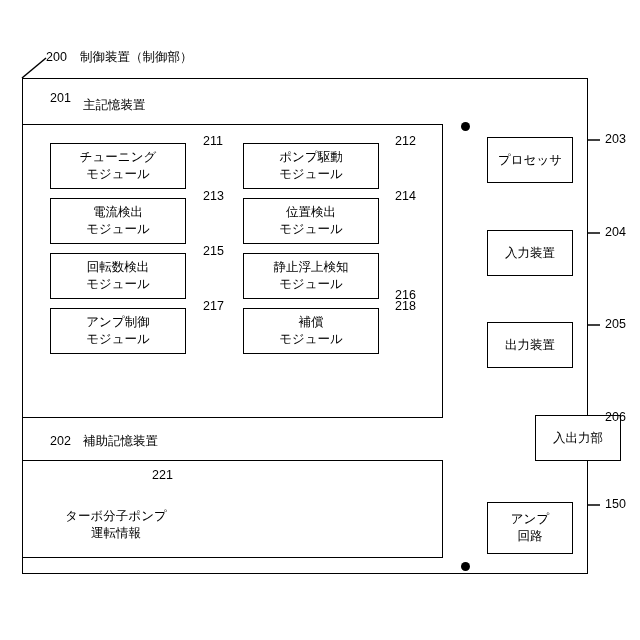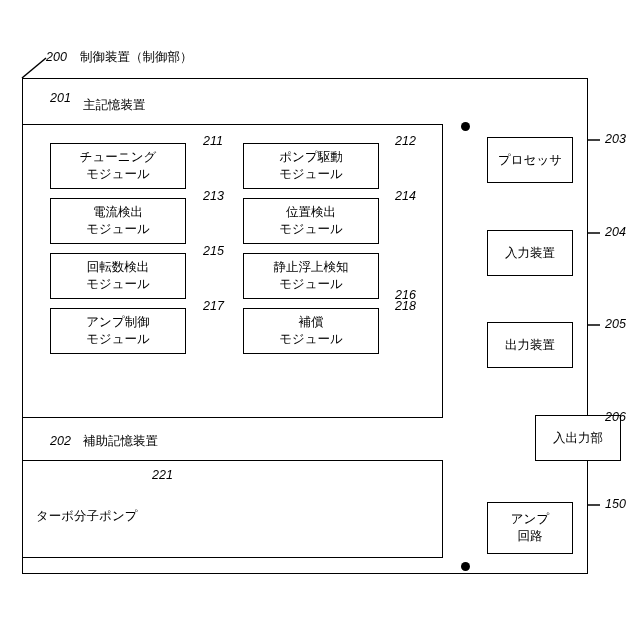--- a/index.html
+++ b/index.html
@@ -36,21 +36,20 @@
   .label-text {
     position: absolute;
     font-size: 12.5px;
     line-height: 1.25;
     white-space: nowrap;
   }
   .ref-num {
     position: absolute;
     font-size: 12.5px;
     white-space: nowrap;
-    font-style: italic;
   }
   .mod {
     position: absolute;
     border: 1.5px solid #000;
     background: #fff;
     box-sizing: border-box;
     display: flex;
     flex-direction: column;
     justify-content: center;
     font-size: 12.5px;
@@ -66,21 +65,21 @@
     flex-direction: column;
     align-items: center;
     justify-content: center;
     font-size: 12.5px;
     line-height: 1.35;
     text-align: center;
   }
   .db-label {
     position: absolute;
     width: 160px;
-    text-align: left;
+    text-align: center;
     font-size: 12.5px;
     line-height: 1.35;
     left: 36px;
     top: 508px;
   }
   .dot {
     position: absolute;
     width: 9px;
     height: 9px;
     border-radius: 50%;
@@ -189,20 +188,21 @@
   </div>
   <div class="ref-num" style="left:395px; top:299px;">218</div>
 
   <div class="box" style="left:22px; top:460px; width:421px; height:98px;"></div>
   <div class="ref-num" style="left:50px; top:434px;">202</div>
   <div class="label-text" style="left:83px; top:434px;">補助記憶装置</div>
 
   <div class="ref-num" style="left:152px; top:468px;">221</div>
   <div class="db-label">
     <div>ターボ分子ポンプ</div>
+    <div>運転情報</div>
   </div>
 
   <div class="dot" style="left:461px; top:122px;"></div>
   <div class="dot" style="left:461px; top:562px;"></div>
 
   <div class="side-box" style="left:487px; top:137px; width:86px; height:46px;">
     <span>プロセッサ</span>
   </div>
   <div class="ref-num" style="left:605px; top:132px;">203</div>
 

